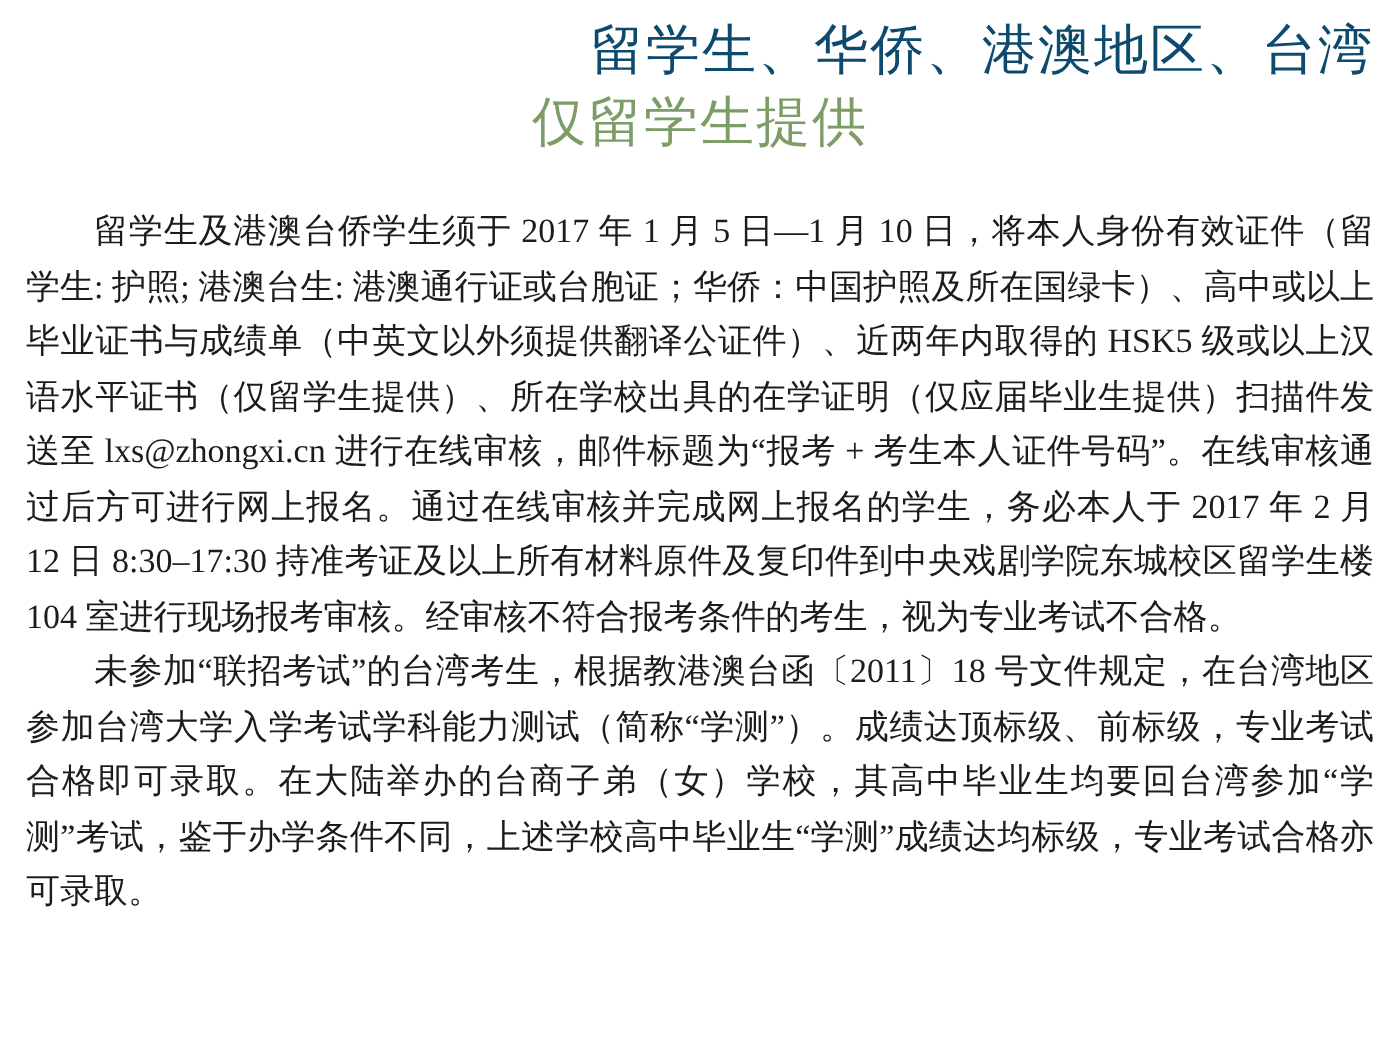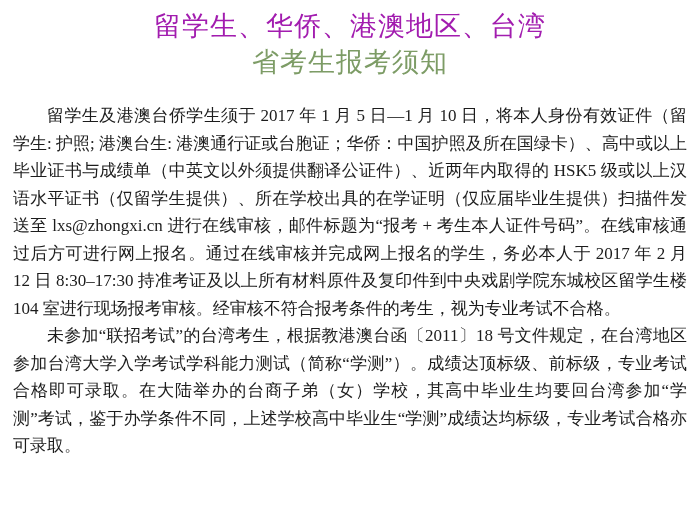--- a/index.html
+++ b/index.html
@@ -43,21 +43,21 @@
     text-indent: 2em;
     
     text-justify: inter-character;
   }
 </style>
 </head>
 <body>
 
 <div class="doc">
   <h1 class="doc-title" style="color: rgb(125, 156, 102);">
-    <span class="title-line" style="color: #a21caf;">留学生、华侨、港澳地区、台湾</span>
-    <span class="title-line" style="color: rgb(125, 156, 102);">省考生报考须知</span>
+    <span class="title-line" style="color: #0c4a6e; text-align: right;">留学生、华侨、港澳地区、台湾</span>
+    <span class="title-line" style="color: rgb(125, 156, 102);">仅留学生提供</span>
   </h1>
 
   <div class="doc-body">
     <p>留学生及港澳台侨学生须于 2017 年 1 月 5 日—1 月 10 日，将本人身份有效证件（留学生: 护照; 港澳台生: 港澳通行证或台胞证；华侨：中国护照及所在国绿卡）、高中或以上毕业证书与成绩单（中英文以外须提供翻译公证件）、近两年内取得的 HSK5 级或以上汉语水平证书（仅留学生提供）、所在学校出具的在学证明（仅应届毕业生提供）扫描件发送至 lxs@zhongxi.cn 进行在线审核，邮件标题为“报考 + 考生本人证件号码”。在线审核通过后方可进行网上报名。通过在线审核并完成网上报名的学生，务必本人于 2017 年 2 月 12 日 8:30–17:30 持准考证及以上所有材料原件及复印件到中央戏剧学院东城校区留学生楼 104 室进行现场报考审核。经审核不符合报考条件的考生，视为专业考试不合格。</p>
     <p>未参加“联招考试”的台湾考生，根据教港澳台函〔2011〕18 号文件规定，在台湾地区参加台湾大学入学考试学科能力测试（简称“学测”）。成绩达顶标级、前标级，专业考试合格即可录取。在大陆举办的台商子弟（女）学校，其高中毕业生均要回台湾参加“学测”考试，鉴于办学条件不同，上述学校高中毕业生“学测”成绩达均标级，专业考试合格亦可录取。</p>
   </div>
 </div>
 
 </body></html>

